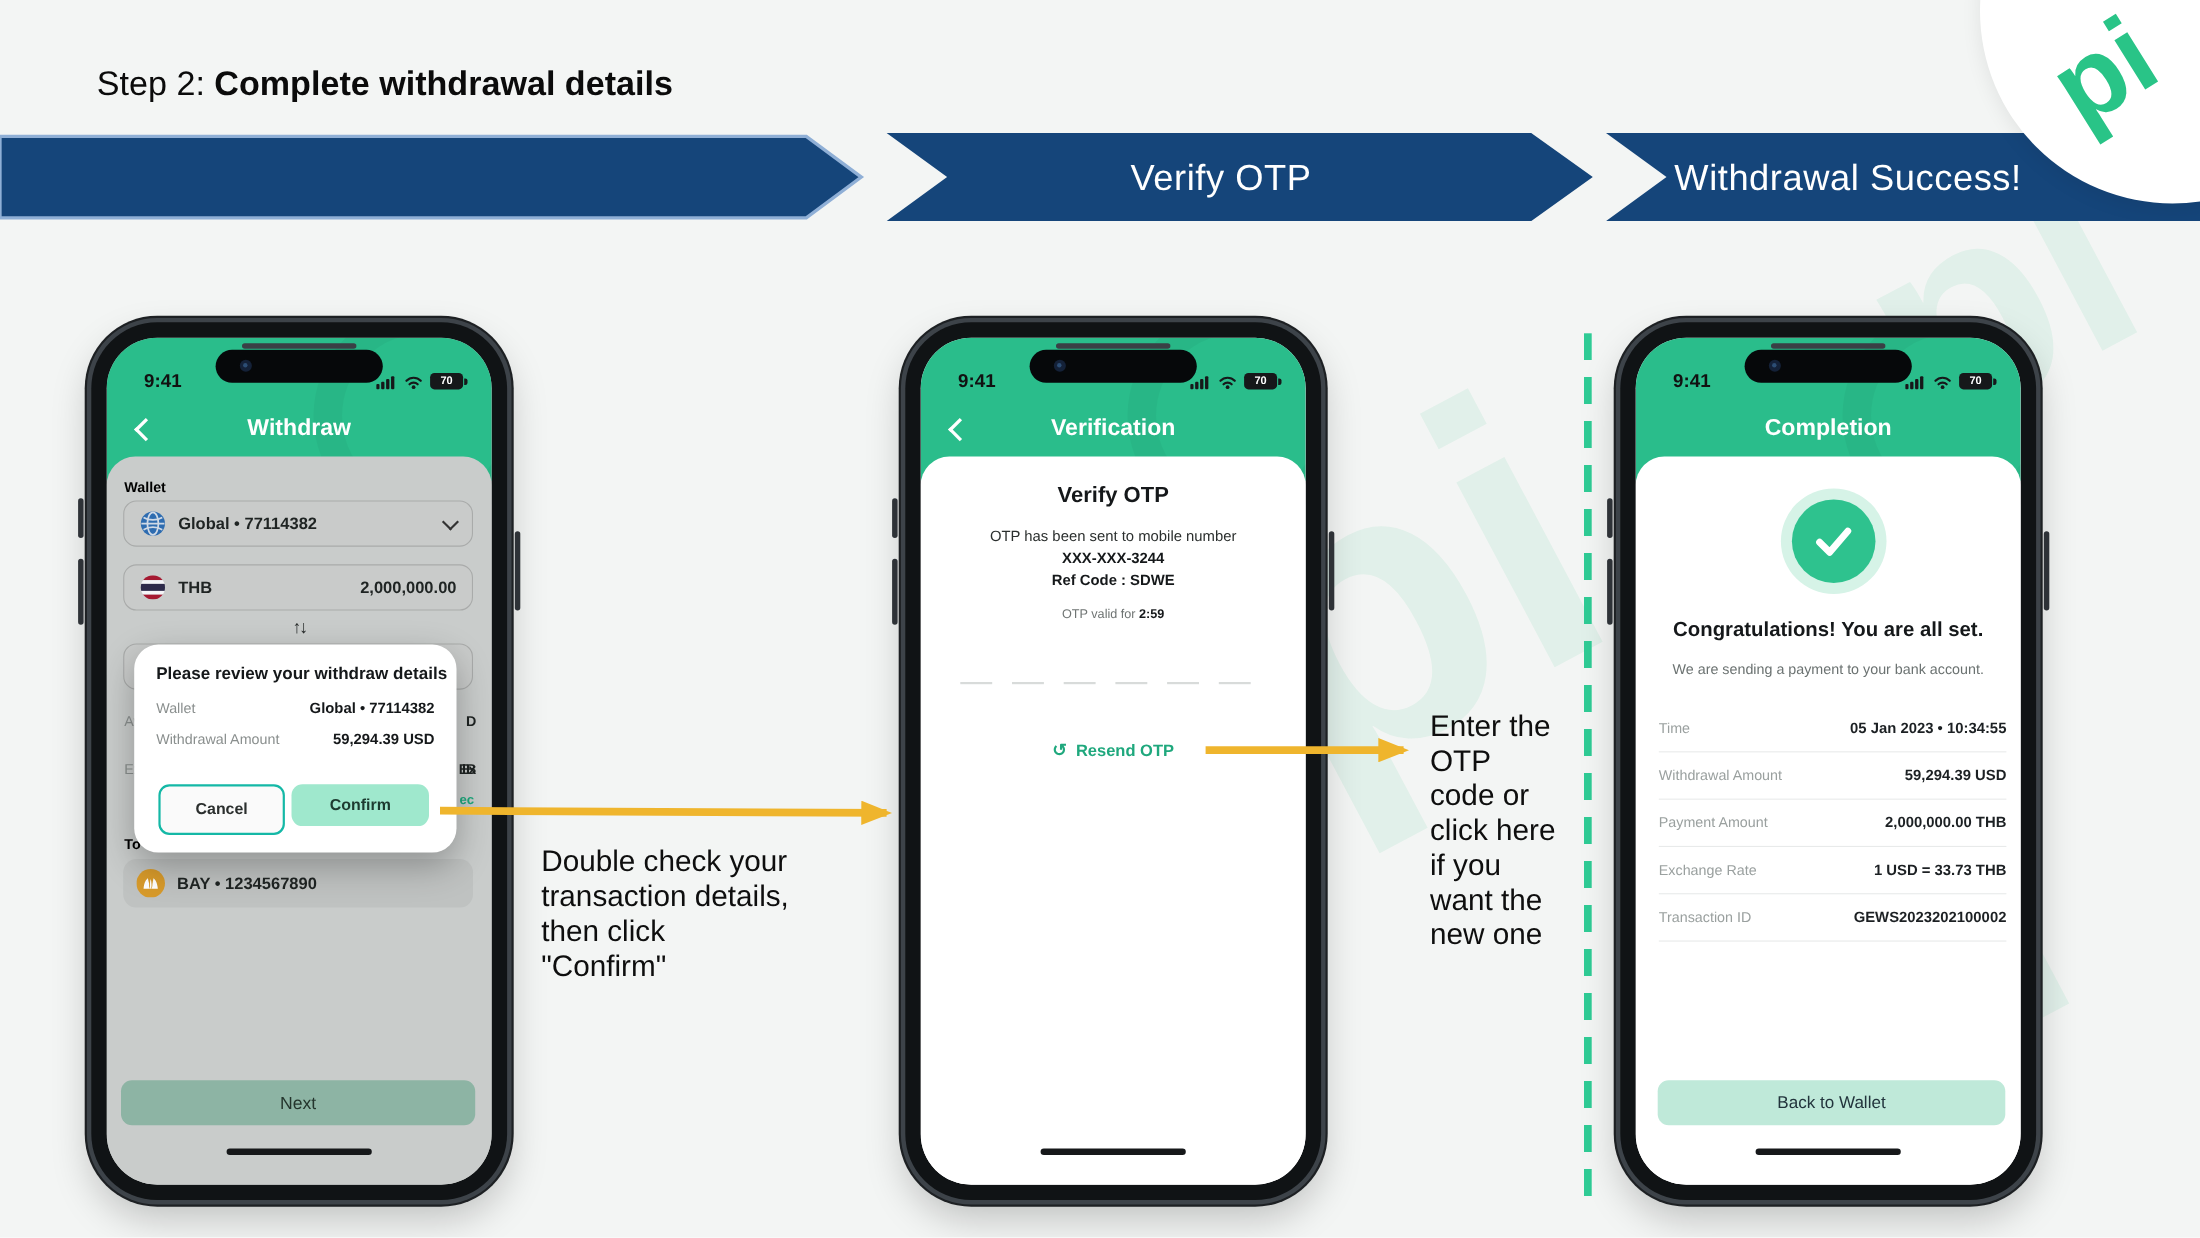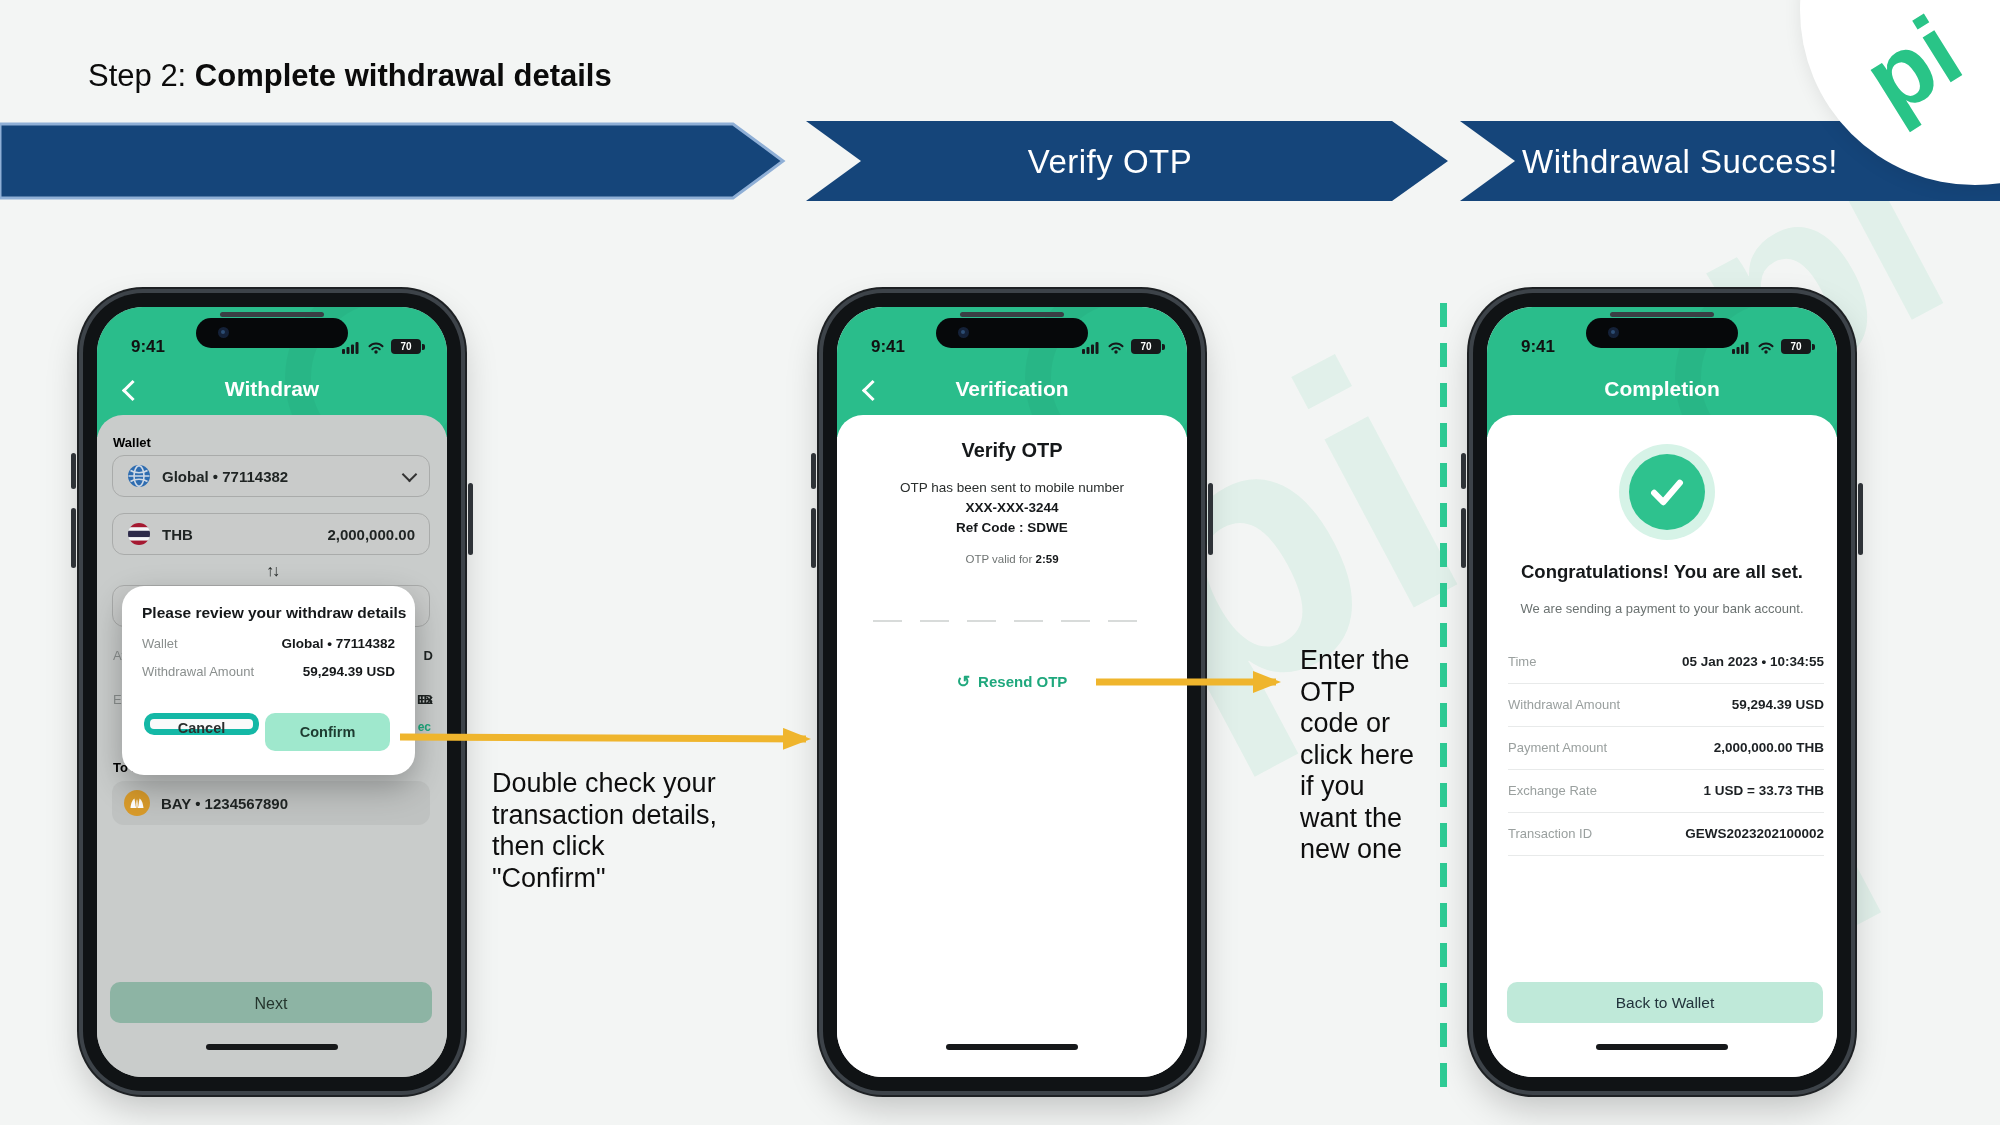--- a/index.html
+++ b/index.html
@@ -76,22 +76,22 @@
   .btn-next{position:absolute;left:13px;top:675px;width:322px;height:41px;border-radius:10px;background:#8db4a4;
     border:none;font-size:16px;color:#24352d;text-align:center;line-height:41px;font-family:inherit;}
 
   
   .modal{position:absolute;left:25px;top:279px;width:293px;height:189px;background:#fff;border-radius:22px;
     box-shadow:0 12px 32px rgba(0,0,0,0.28);z-index:5;}
   .modal-title{position:absolute;left:20px;top:18px;font-size:15.5px;font-weight:bold;color:#15181a;}
   .mrow{position:absolute;left:20px;right:20px;display:flex;justify-content:space-between;}
   .mrow .ml{font-size:13px;color:#8a8f8e;}
   .mrow .mv{font-size:13.5px;font-weight:bold;color:#15181a;}
-  .btn-cancel{position:absolute;left:22px;top:127px;width:115px;height:22px;border-radius:10px;background:#fafafa;
-    border:6px solid #14b8a6;font-size:14.5px;font-weight:bold;color:#2b2f2e;font-family:inherit;}
+  .btn-cancel{position:absolute;left:22px;top:127px;width:115px;height:46px;border-radius:10px;background:#fafafa;
+    border:2px solid #14b8a6;font-size:14.5px;font-weight:bold;color:#2b2f2e;font-family:inherit;}
   .btn-confirm{position:absolute;left:143px;top:127px;width:125px;height:38px;border-radius:10px;
     background:var(--mint,#9FE8CD);border:none;font-size:14.5px;font-weight:bold;color:#1d3b30;font-family:inherit;}
 
   
   .votp-title{position:absolute;left:0;right:0;top:132px;text-align:center;font-size:20px;font-weight:bold;color:#15181a;}
   .votp-l1{position:absolute;left:0;right:0;top:173px;text-align:center;font-size:13.5px;color:#2b2f2e;}
   .votp-l2{position:absolute;left:0;right:0;top:193px;text-align:center;font-size:13.5px;font-weight:bold;color:#15181a;}
   .votp-l3{position:absolute;left:0;right:0;top:213px;text-align:center;font-size:13.5px;font-weight:bold;color:#15181a;}
   .votp-valid{position:absolute;left:0;right:0;top:246px;text-align:center;font-size:11.5px;color:#6f7473;}
   .votp-valid b{color:#15181a;}

